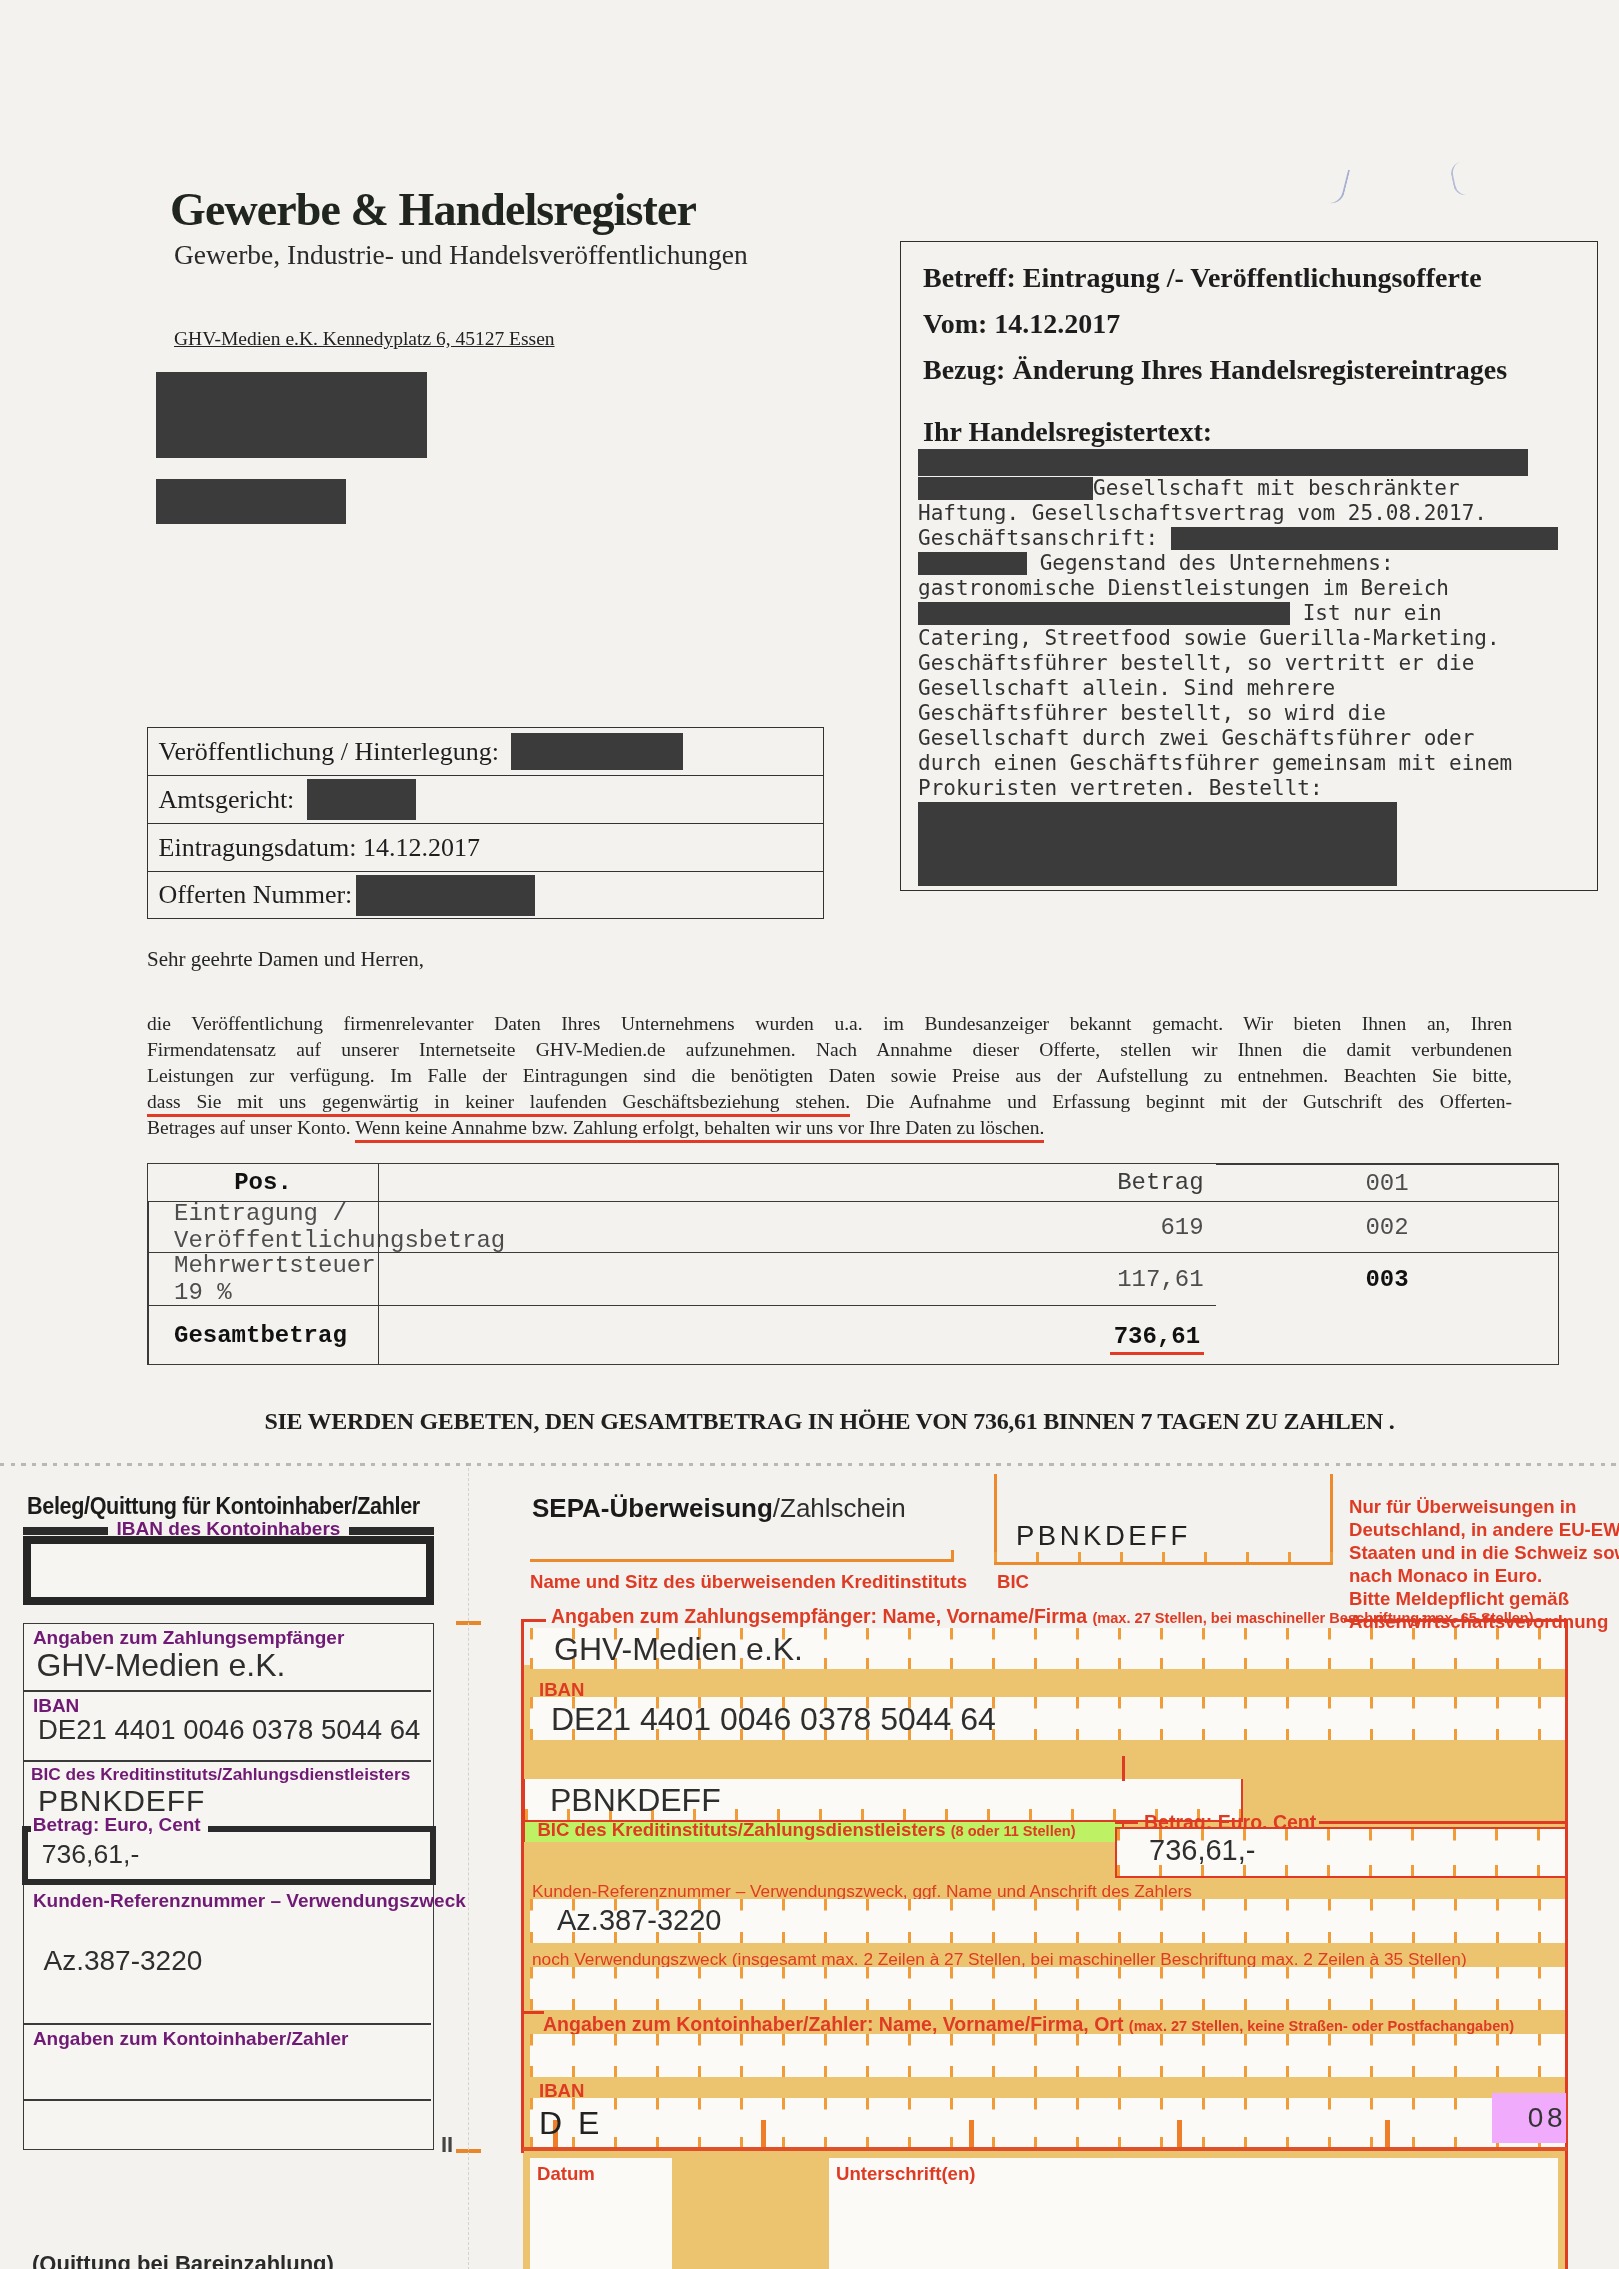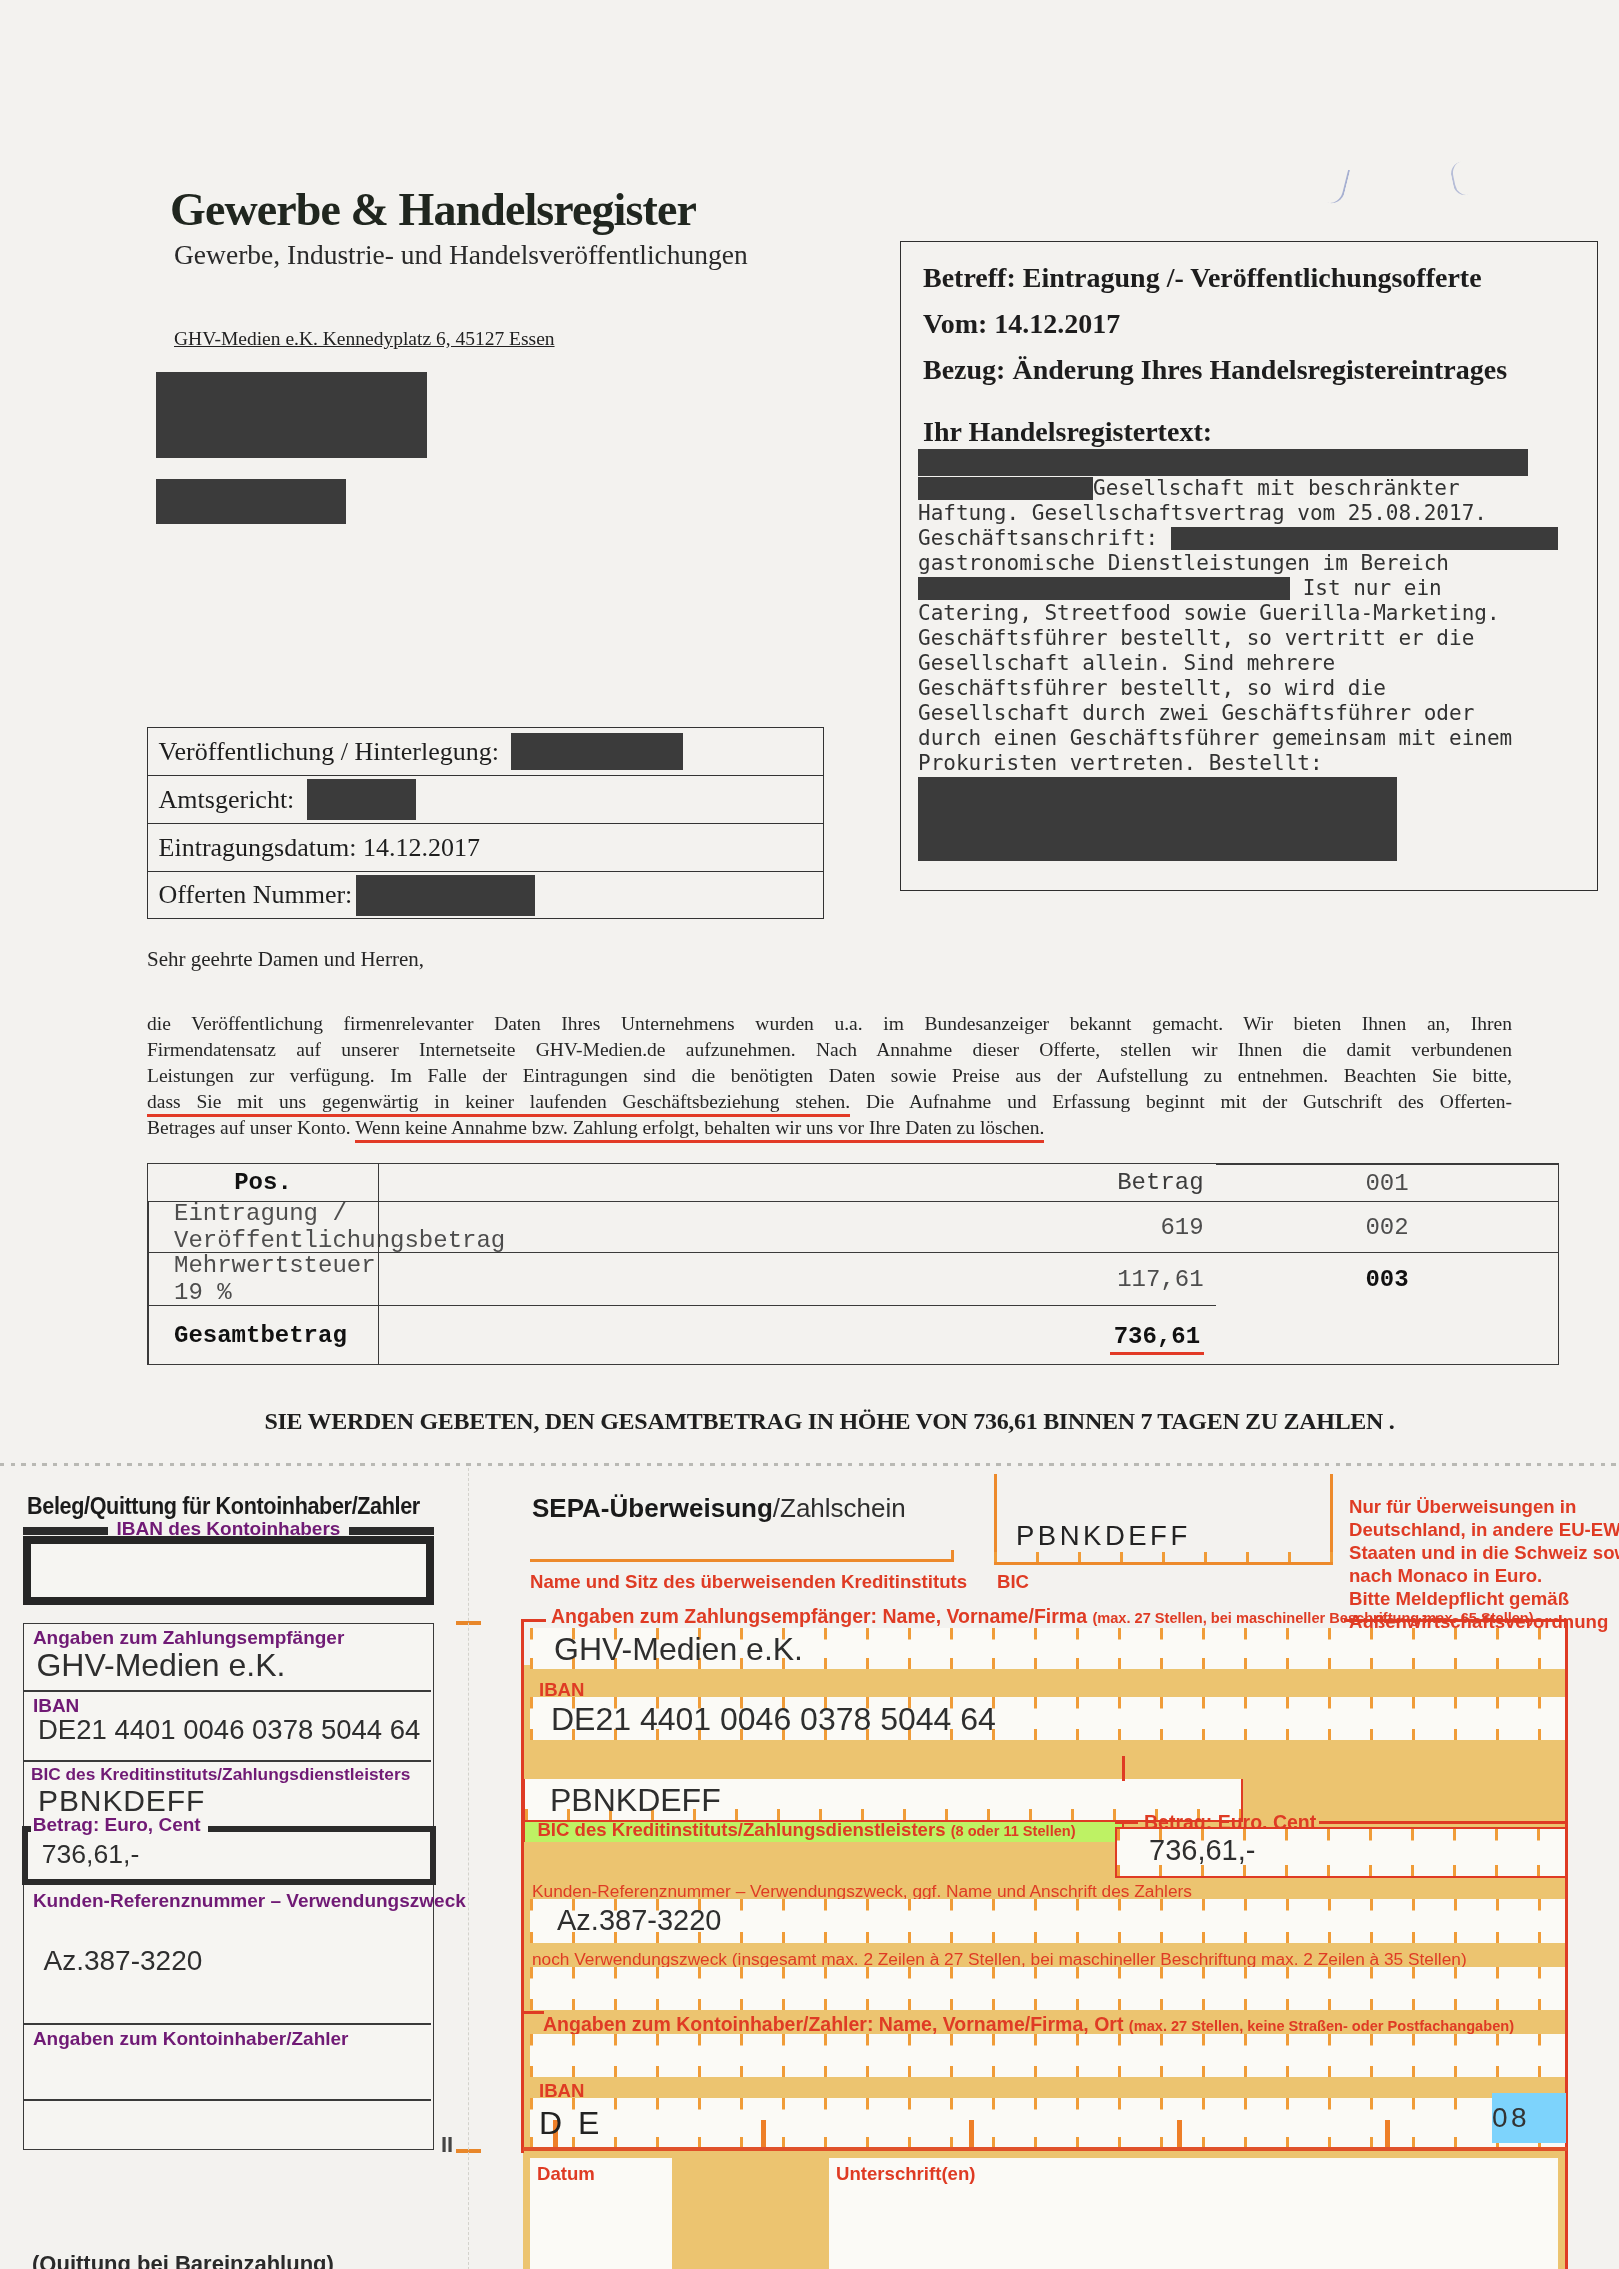--- a/index.html
+++ b/index.html
@@ -57,20 +57,21 @@
     <div class="abs serif" style="left:22px;top:19.5px;font-size:28px;font-weight:bold;color:#1d1d1d;white-space:nowrap;">Betreff: Eintragung /- Veröffentlichungsofferte</div>
     <div class="abs serif" style="left:22px;top:66px;font-size:28px;font-weight:bold;color:#1d1d1d;">Vom: 14.12.2017</div>
     <div class="abs serif" style="left:22px;top:112px;font-size:28px;font-weight:bold;color:#1d1d1d;white-space:nowrap;">Bezug: Änderung Ihres Handelsregistereintrages</div>
     <div class="abs serif" style="left:22px;top:174px;font-size:28px;font-weight:bold;color:#1d1d1d;">Ihr Handelsregistertext:</div>
 
     <div class="abs" style="left:17px;top:207px;width:665px;">
       <div class="rl"><span class="bar" style="width:610px;height:26.6px;"></span></div>
       <div class="rl"><span class="bar" style="width:175px;"></span><span>Gesellschaft mit beschränkter</span></div>
       <div class="rl">Haftung. Gesellschaftsvertrag vom 25.08.2017.</div>
       <div class="rl"><span>Geschäftsanschrift: </span><span class="bar" style="width:387px;"></span></div>
+      <div class="rl"><span class="bar" style="width:109px;"></span><span> Gegenstand des Unternehmens:</span></div>
       <div class="rl">gastronomische Dienstleistungen im Bereich</div>
       <div class="rl"><span class="bar" style="width:372px;"></span><span> Ist nur ein</span></div>
       <div class="rl">Catering, Streetfood sowie Guerilla-Marketing.</div>
       <div class="rl">Geschäftsführer bestellt, so vertritt er die</div>
       <div class="rl">Gesellschaft allein. Sind mehrere</div>
       <div class="rl">Geschäftsführer bestellt, so wird die</div>
       <div class="rl">Gesellschaft durch zwei Geschäftsführer oder</div>
       <div class="rl">durch einen Geschäftsführer gemeinsam mit einem</div>
       <div class="rl">Prokuristen vertreten. Bestellt:</div>
       <div style="width:479px;height:84px;background:#3b3b3b;margin-top:1.8px;"></div>
@@ -235,21 +236,21 @@
   <div class="abs" style="left:521px;top:2011px;width:23px;height:2.7px;background:#df3b24;"></div>
   <div class="abs" style="left:543px;top:2013px;white-space:nowrap;">
     <span class="rlabel" style="font-size:19.5px;">Angaben zum Kontoinhaber/Zahler: Name, Vorname/Firma, Ort </span><span class="rlabel" style="font-size:14.6px;margin-top:32px;">(max. 27 Stellen, keine Straßen- oder Postfachangaben)</span>
   </div>
   <div class="abs comb" style="left:530px;top:2034px;width:1035px;height:43px;"></div>
 
   <div class="abs rlabel" style="left:539px;top:2080px;font-size:18.6px;">IBAN</div>
   <div class="abs comb-iban" style="left:530px;top:2098px;width:1035px;height:50px;"></div>
   <div class="abs bigval" style="left:539px;top:2105px;font-size:32px;color:#222;">D</div>
   <div class="abs bigval" style="left:578px;top:2105px;font-size:32px;color:#222;">E</div>
-  <div class="abs" style="left:1492px;top:2093px;width:74px;height:50px;background:#7dd3fc;display:flex;align-items:center;justify-content:flex-start;">
+  <div class="abs" style="left:1492px;top:2093px;width:74px;height:50px;background:#f0abfc;display:flex;align-items:center;justify-content:flex-end;">
     <span class="bigval" style="font-size:28px;letter-spacing:3.5px;color:#333;">08</span>
   </div>
 
   <div class="abs" style="left:523px;top:2147px;width:1044px;height:4.4px;background:#e0512a;"></div>
 
   <div class="abs" style="left:530px;top:2158px;width:142px;height:112px;background:#fbfaf6;"></div>
   <div class="abs rlabel" style="left:537px;top:2163px;font-size:18.6px;">Datum</div>
   <div class="abs" style="left:829px;top:2158px;width:729px;height:112px;background:#fbfaf6;"></div>
   <div class="abs rlabel" style="left:836px;top:2163px;font-size:18.6px;">Unterschrift(en)</div>
 

